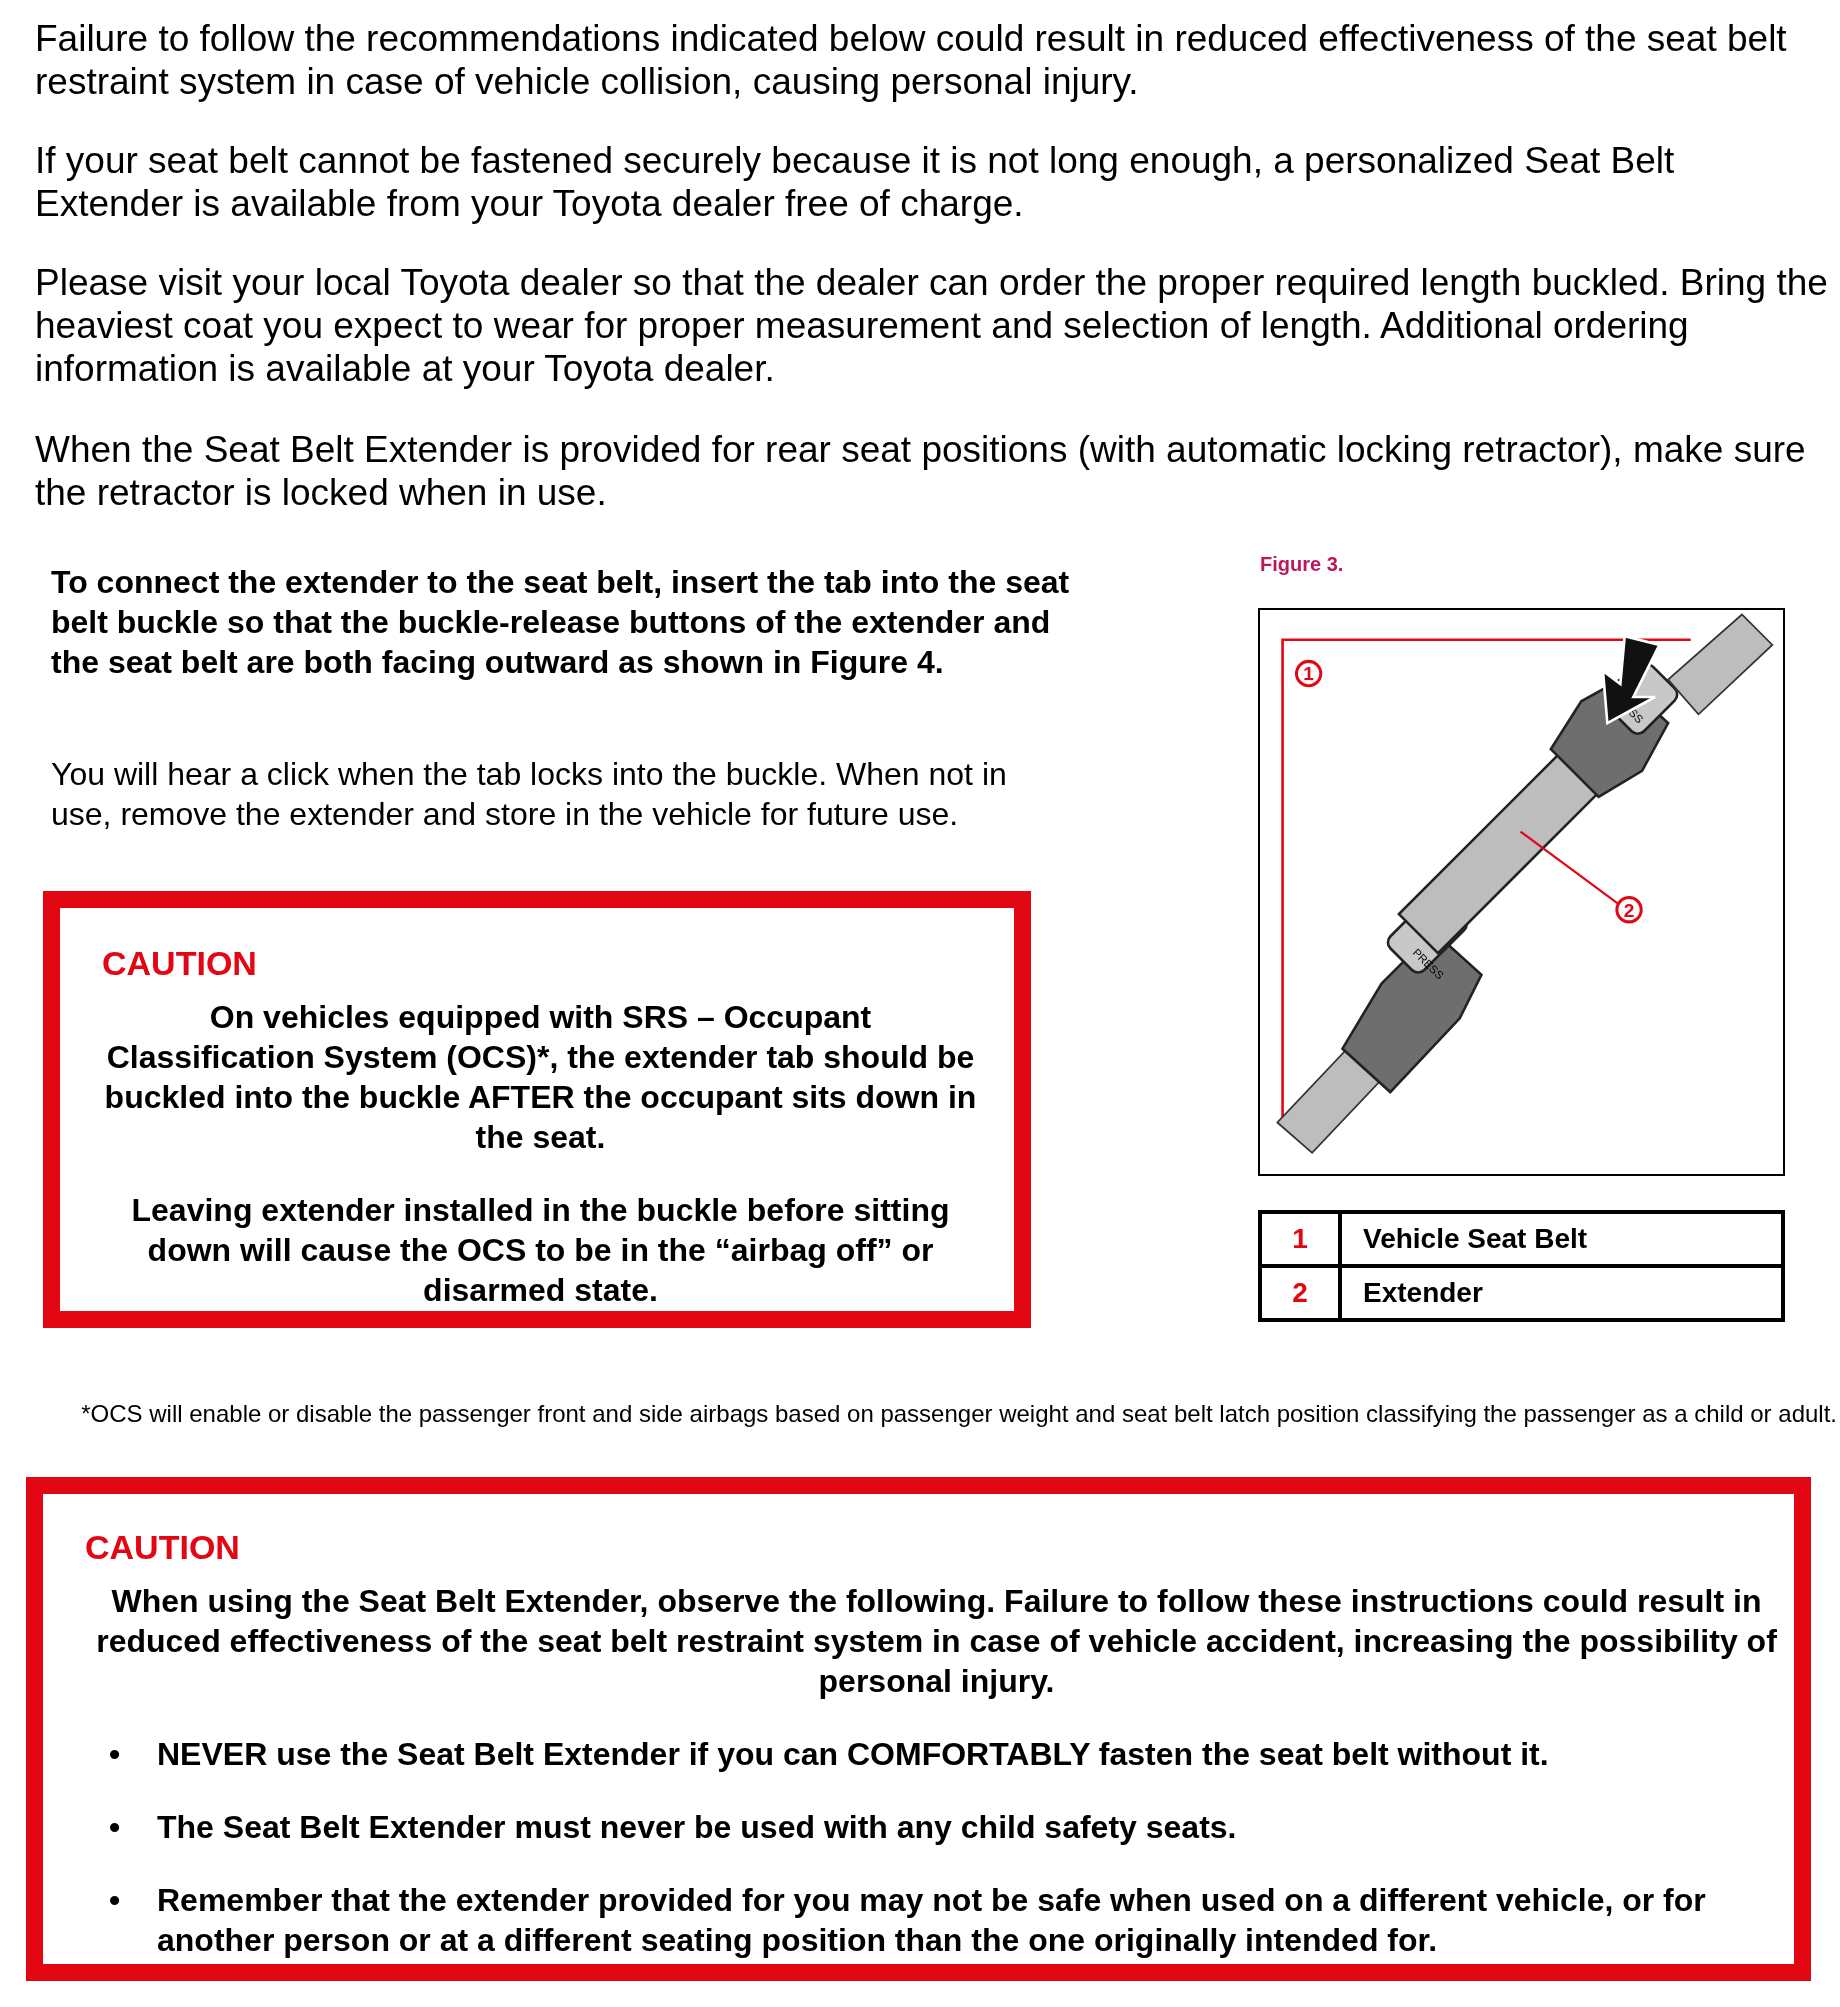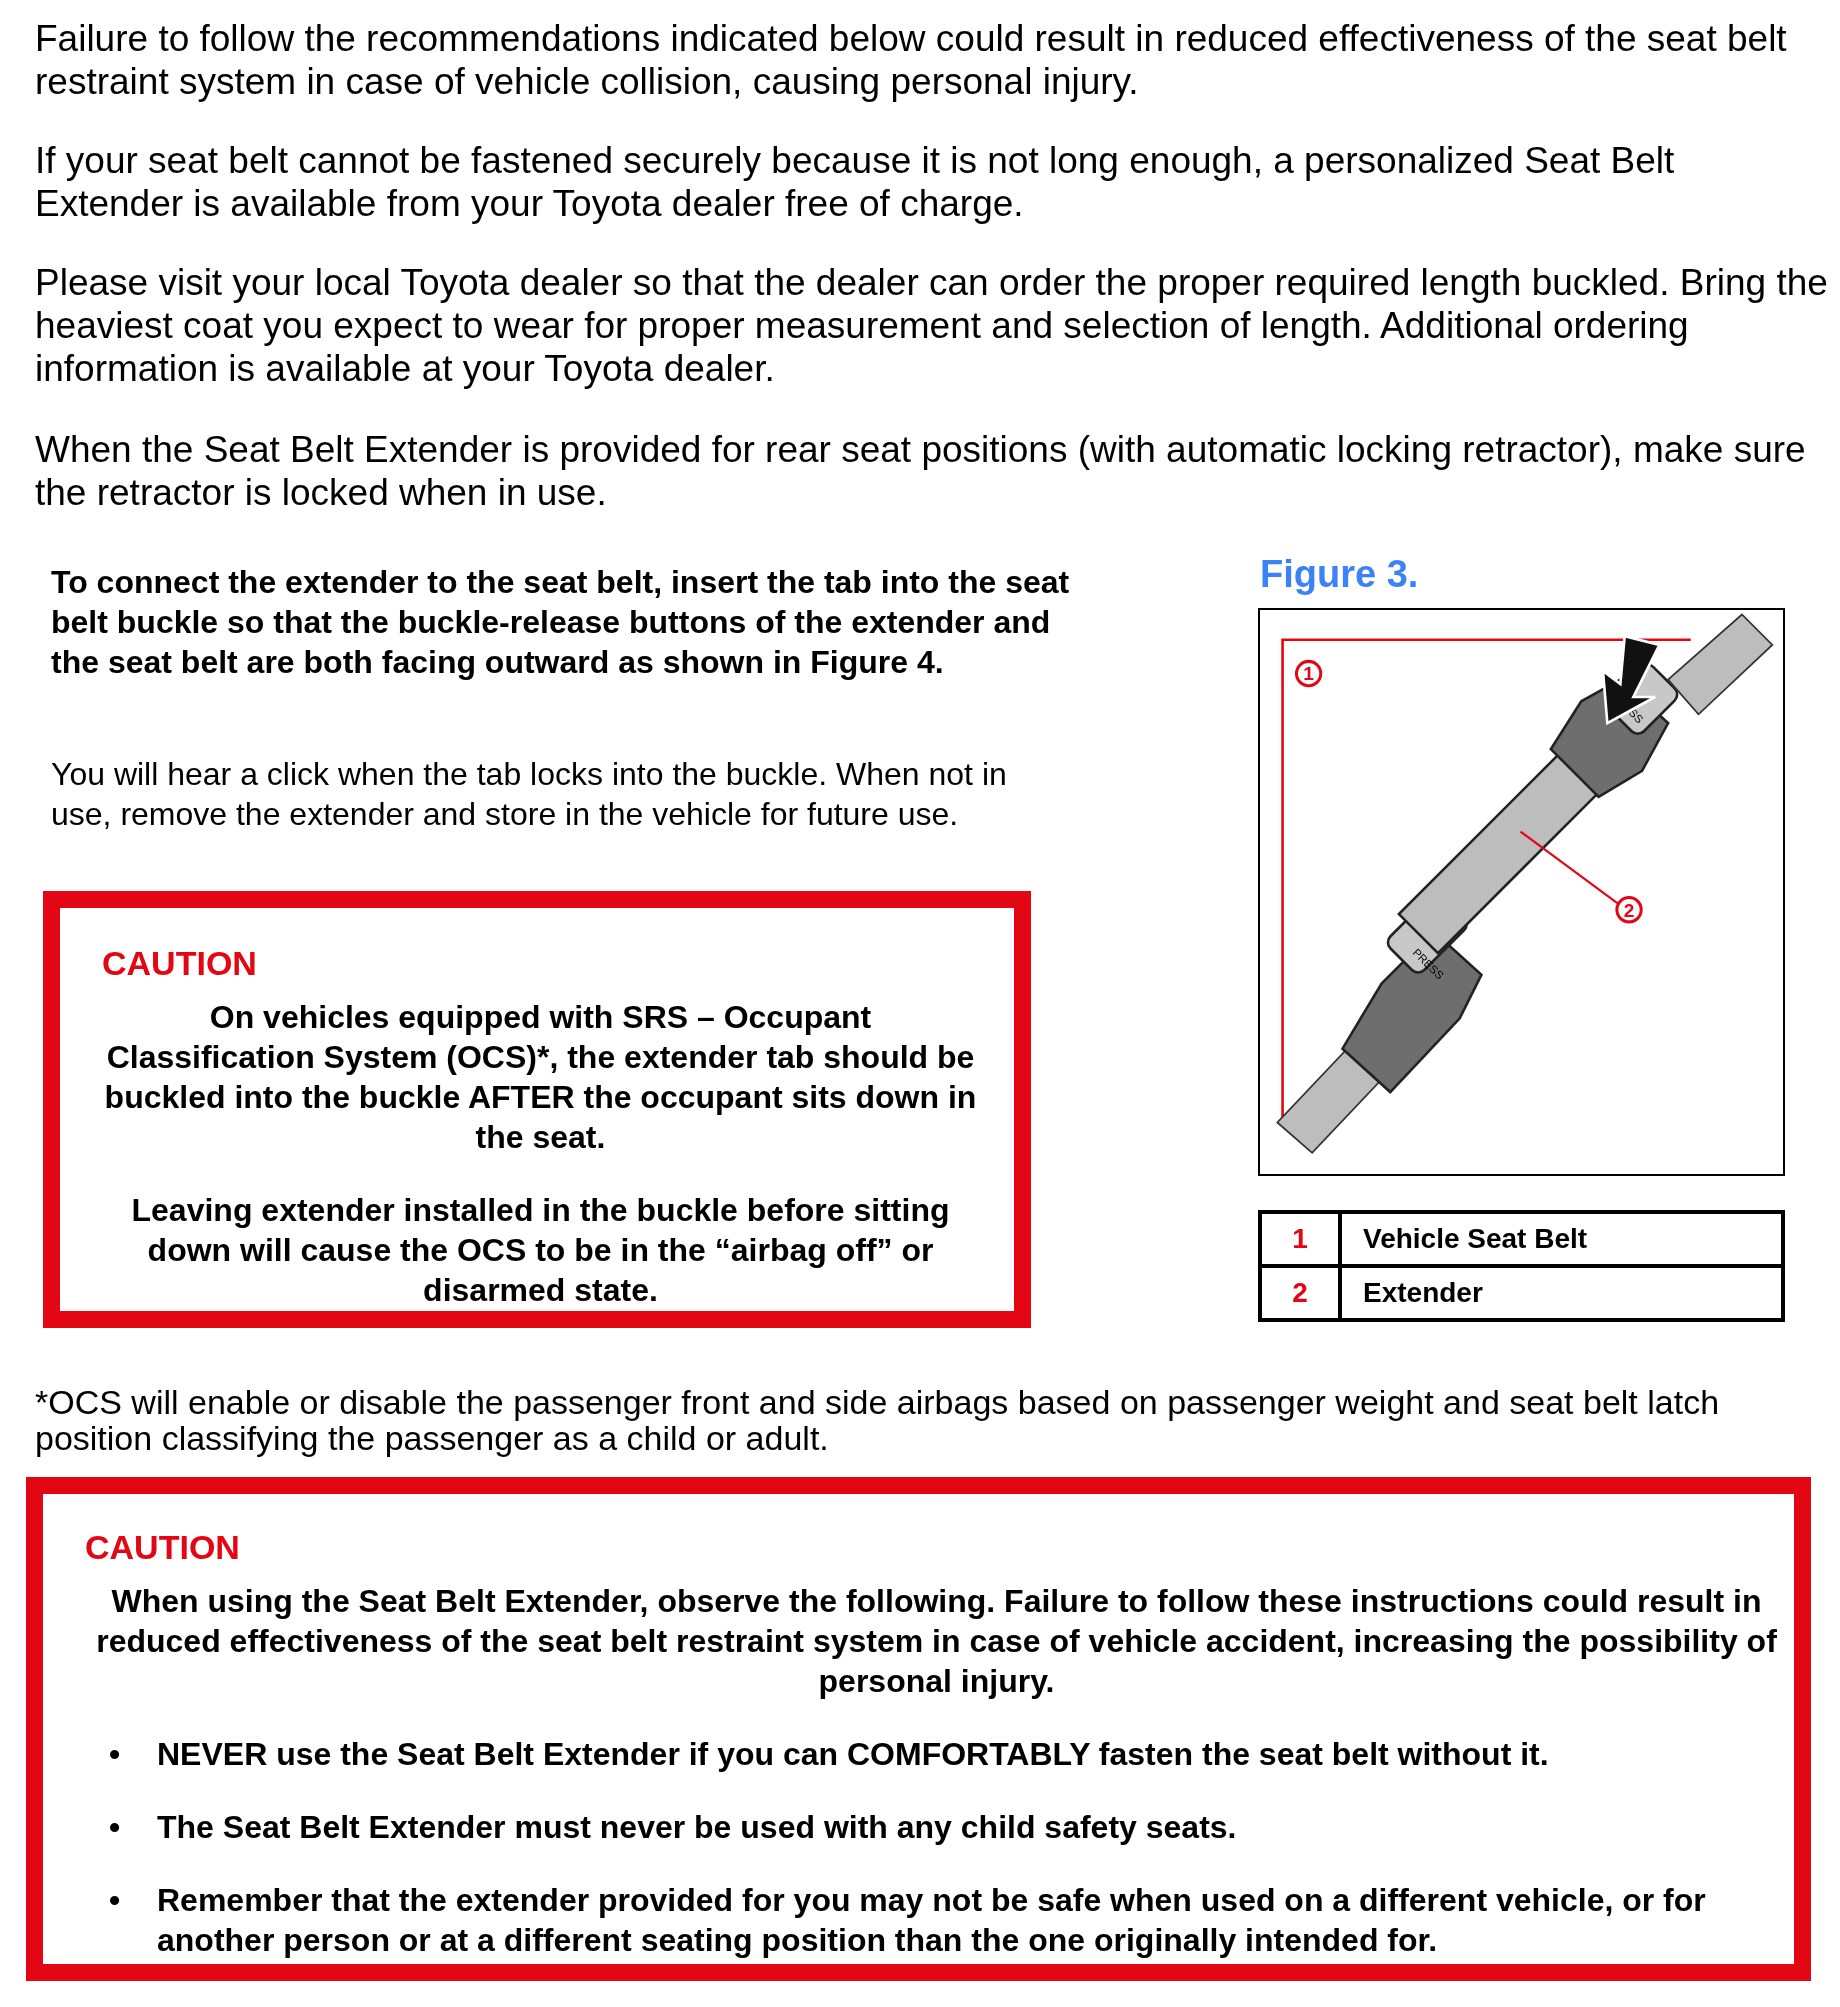--- a/index.html
+++ b/index.html
@@ -5,27 +5,27 @@
   html, body { margin:0; padding:0; background:#ffffff; }
   body { width:1841px; height:2008px; position:relative; overflow:hidden;
          font-family:"Liberation Sans", sans-serif; color:#000; }
   .abs { position:absolute; }
   .p { font-size:37px; line-height:43px; margin:0; }
   .col-left-bold { font-size:32px; line-height:40px; font-weight:bold; margin:0; }
   .col-left { font-size:32px; line-height:40px; margin:0; }
   .caution-box { border:17.4px solid #e30613; box-sizing:border-box; background:#fff; }
   .caution-title { font-size:34px; line-height:40px; color:#e30613; font-weight:bold; margin:0; }
   .caution-text { font-size:32px; line-height:40px; font-weight:bold; margin:0;text-align:center; }
-  .fig-label { font-size:38px; font-weight:bold; color:#3b82f6; }
+  .fig-label { font-size:20px; font-weight:bold; color:#be185d; }
   .fig-box { border:2.6px solid #000; box-sizing:border-box; background:#fff; }
   .legend { border-collapse:collapse; box-sizing:border-box; }
   .legend td { border:4.3px solid #000; font-size:28px; font-weight:bold; height:50px; padding:0; }
   .legend td.num { width:76px; text-align:center; color:#e30613; }
   .legend td.lbl { padding-left:21px; }
-  .footnote { font-size:34px; line-height:36px; margin:0; }
+  .footnote { font-size:24px; line-height:36px; margin:12px;text-align:right; }
   ul.bullets { list-style:none; margin:0; padding:0; }
   ul.bullets li { position:relative; padding-left:72px; font-size:32px; line-height:40px; font-weight:bold; margin-bottom:33px; }
   ul.bullets li .dot { position:absolute; left:24px; top:0; }
 </style>
 </head>
 <body>
 
 <p class="abs p" style="left:35px; top:17.4px; width:1782px;">Failure to follow the recommendations indicated below could result in reduced effectiveness of the seat belt restraint system in case of vehicle collision, causing personal injury.</p>
 <p class="abs p" style="left:35px; top:139px; width:1738px;">If your seat belt cannot be fastened securely because it is not long enough, a personalized Seat Belt Extender is available from your Toyota dealer free of charge.</p>
 <p class="abs p" style="left:35px; top:261px; width:1803px;">Please visit your local Toyota dealer so that the dealer can order the proper required length buckled. Bring the heaviest coat you expect to wear for proper measurement and selection of length. Additional ordering information is available at your Toyota dealer.</p>

